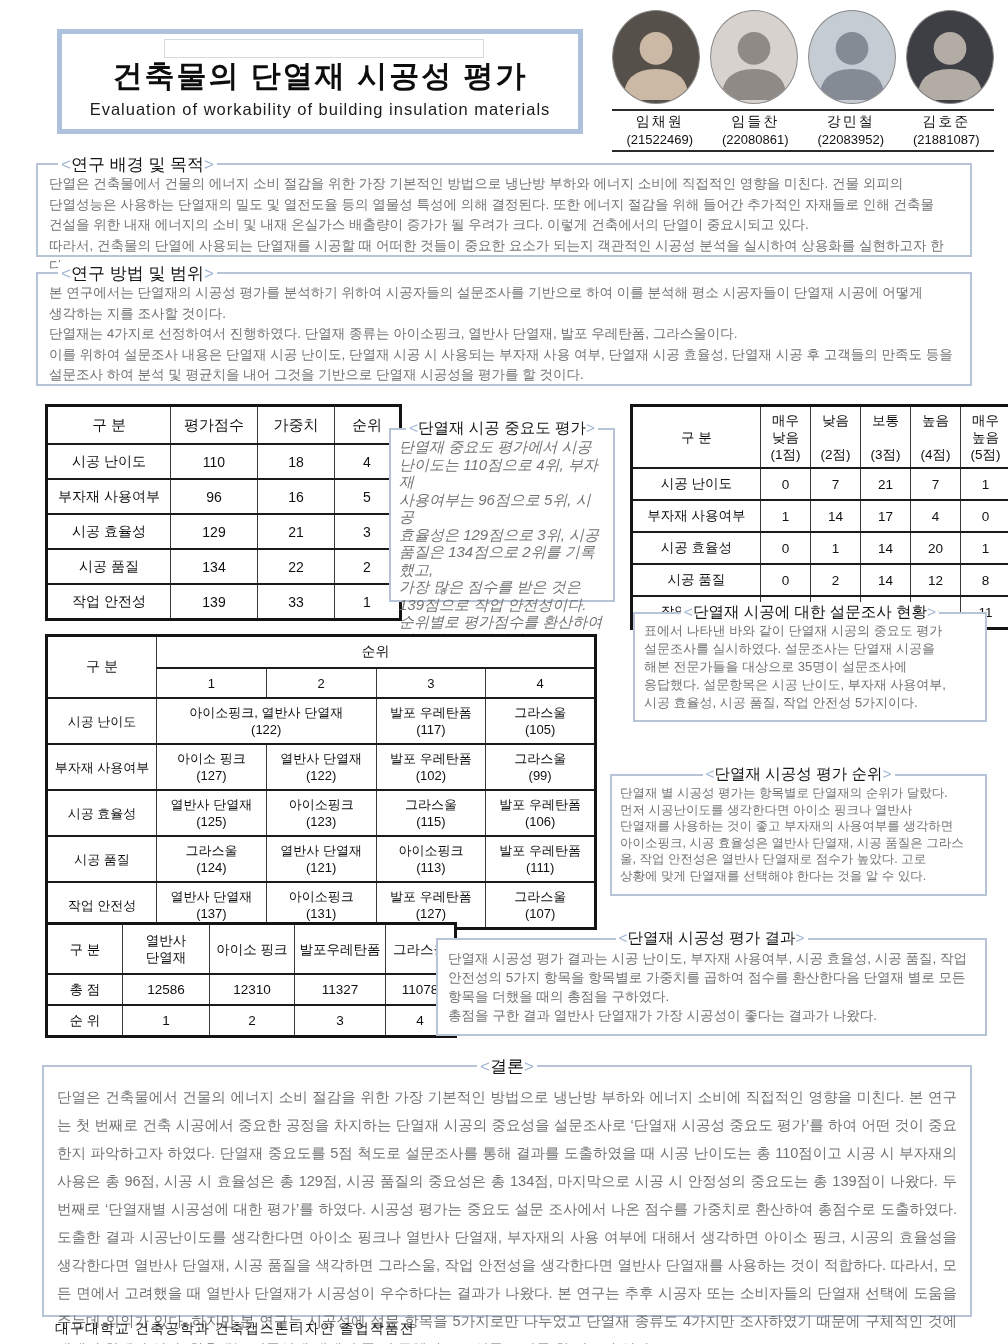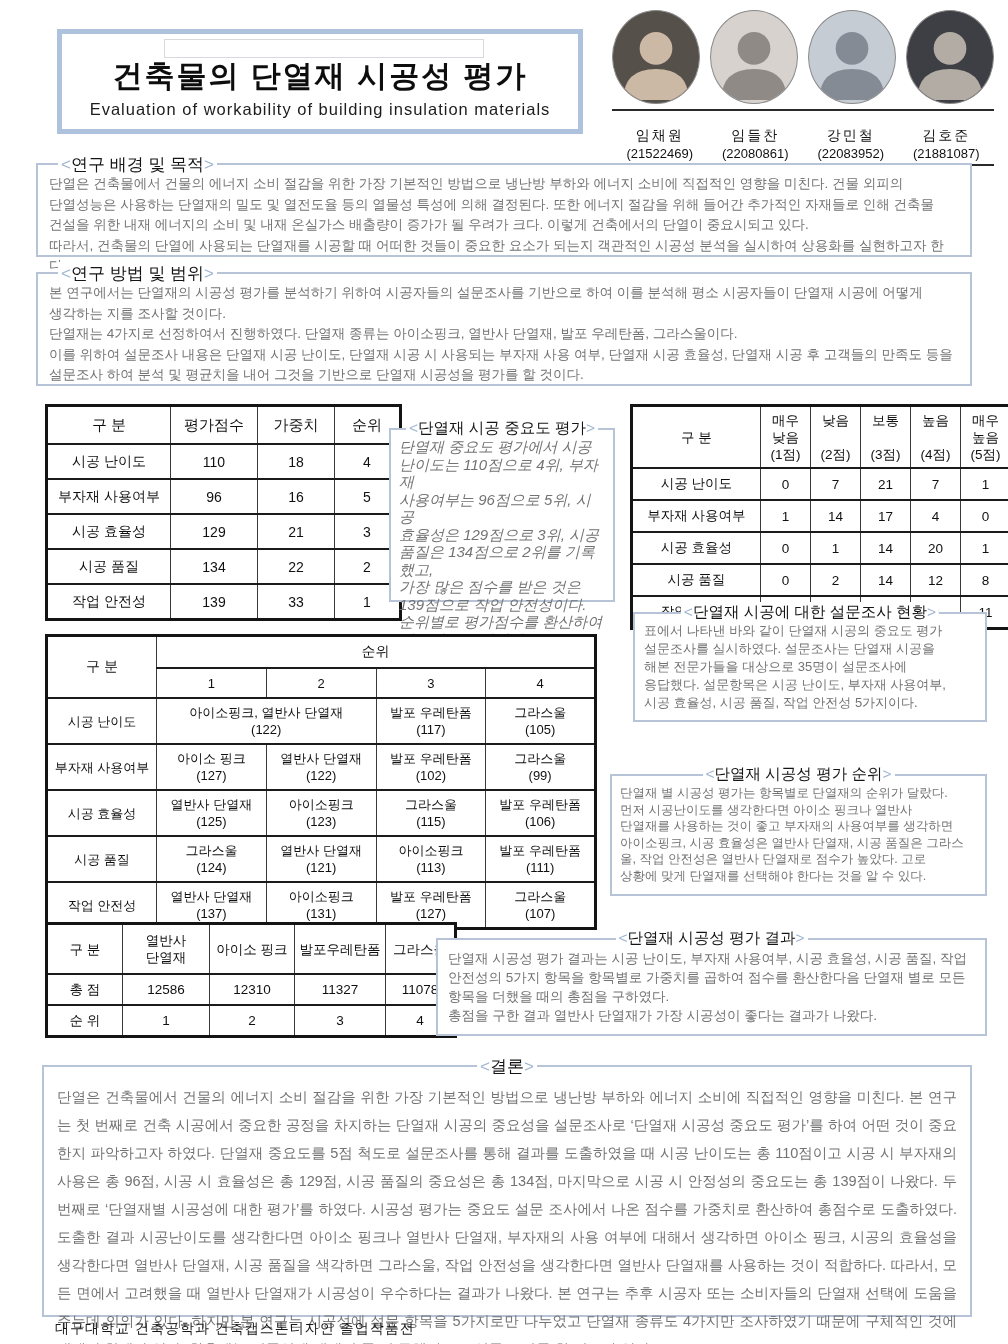--- a/index.html
+++ b/index.html
@@ -20,21 +20,21 @@
 
   .members { position:absolute; left:612px; top:10px; width:382px; }
   .photos { display:flex; justify-content:space-between; }
   .photo { width:86px; height:92px; border-radius:50%; overflow:hidden; border:1px solid #8a8a8a; }
   .photo svg { width:100%; height:100%; display:block; }
   .p1 { background:#56504a; color:#cbb9a5; }
   .p2 { background:#d8d2ce; color:#8f8a86; }
   .p3 { background:#c6ccd4; color:#848b95; }
   .p4 { background:#3d3f45; color:#b2aca4; }
   .names-block { margin-top:5px; border-top:2px solid #2a2a2a; border-bottom:2px solid #2a2a2a;
-    display:flex; padding:16px 0 3px; }
+    display:flex; padding:2px 0 3px; }
   .m-col { width:25%; text-align:center; }
   .m-name { font-size:14px; letter-spacing:2px; }
   .m-id { font-size:13px; margin-top:1px; }
 
   
   .sec { position:absolute; border:2px solid #b7c3d6; background:#fff; }
   .sec-title { position:absolute; top:-12px; left:20px; background:#fff; padding:0 3px;
     font-size:17px; white-space:nowrap; color:#141414; }
   .sec-title.centered { left:50%; transform:translateX(-50%); }
   .sec-title .bracket { color:#9db4d2; }

